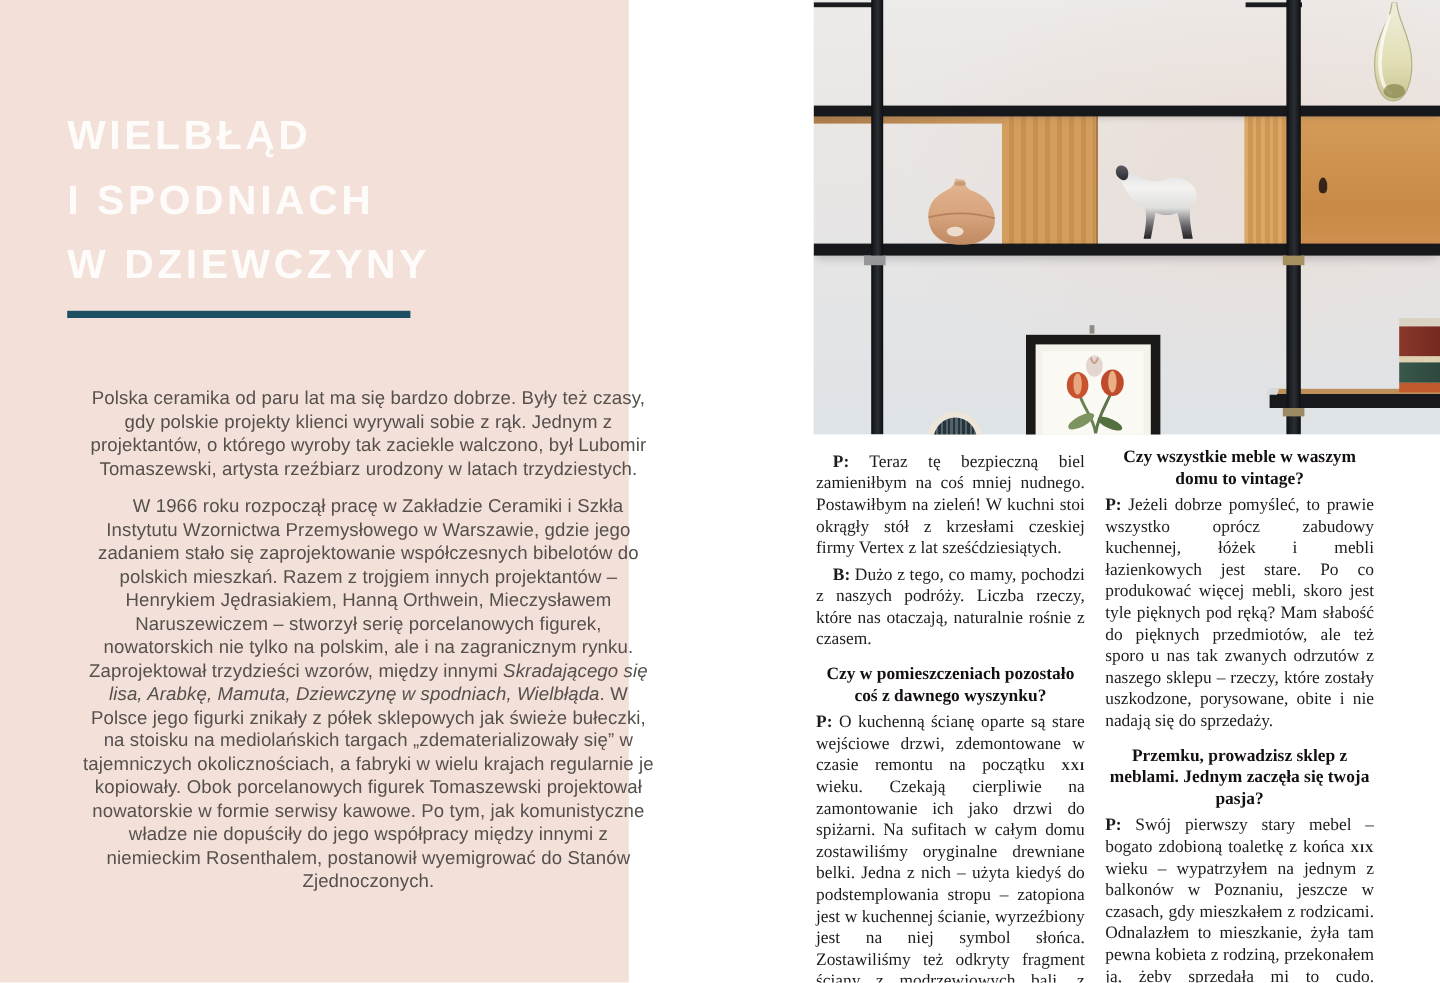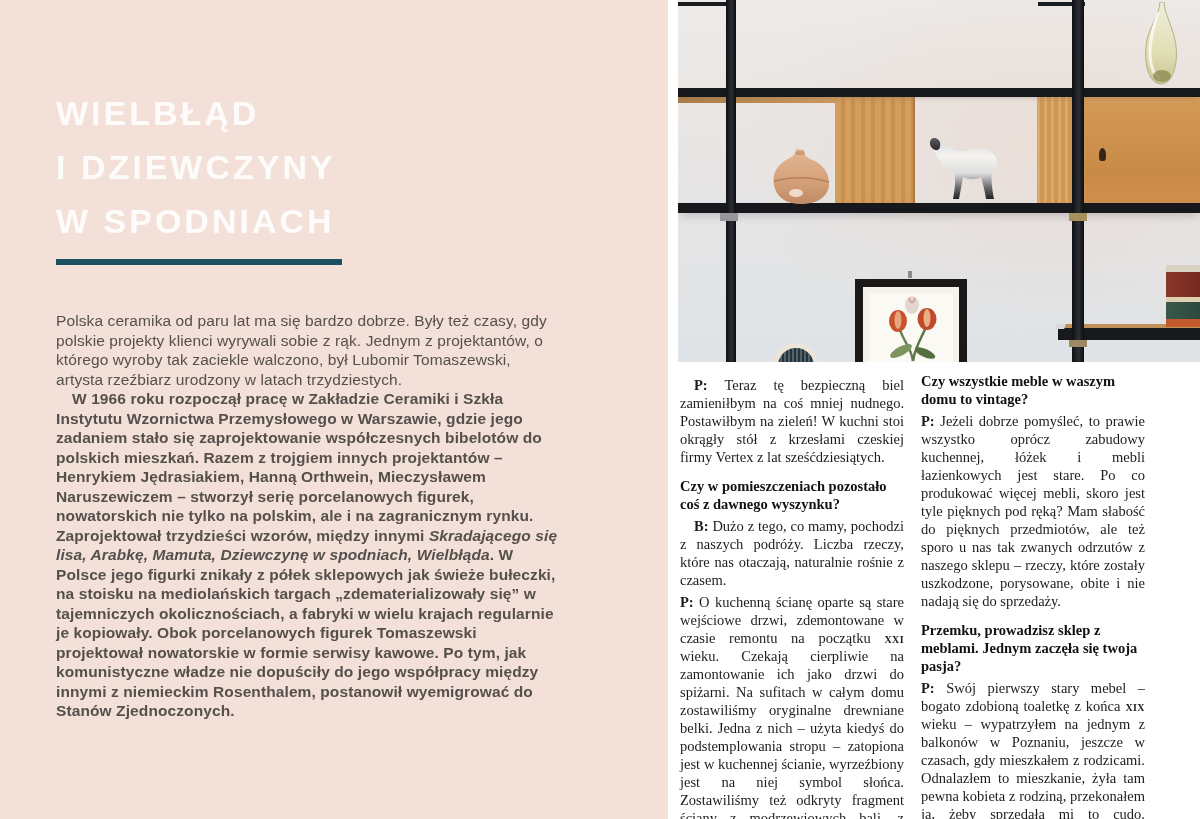--- a/index.html
+++ b/index.html
@@ -1,36 +1,36 @@
 <!DOCTYPE html>
 <html lang="pl"><head>
 <meta charset="utf-8">
 <style>
   html,body{margin:0;padding:0;background:#ffffff;}
   .page{position:relative;width:1200px;height:819px;background:#ffffff;overflow:hidden;
         font-family:"Liberation Sans",sans-serif;}
 
   
-  .left-panel{position:absolute;left:0;top:0;width:668px;height:819px;background:#f3e0d8;}
+  .left-panel{position:absolute;left:0;top:0;width:524px;height:819px;background:#f3e0d8;}
   .title-block{position:absolute;left:56px;top:86px;color:#fefcfa;
                font-size:34px;line-height:54px;font-weight:700;letter-spacing:3px;}
   .title-line{white-space:nowrap;}
   .title-rule{position:absolute;left:56px;top:259px;width:286px;height:6px;background:#1d4f63;}
   .left-body{position:absolute;left:56px;top:311px;width:502px;color:#56504d;
              font-size:15.5px;line-height:19.5px;letter-spacing:0.1px;}
-  .left-body .blk{margin:0;}
-  .left-body .blk.indent{text-indent:16px;font-weight:bold;}
+  .left-body .blk{margin:12px;text-align:center;}
+  .left-body .blk.indent{text-indent:16px;}
 
   
   .qa{position:absolute;top:372px;width:232px;color:#1e1c1b;
       font-family:"Liberation Serif",serif;font-size:14.5px;line-height:18px;}
   .qa-1{left:676px;} .qa-2{left:917px;}
   .qa .blk{margin:4px;text-align:justify;}
   .qa .blk.indent{text-indent:14px;}
-  .qa .blk.heading{font-weight:bold;text-align:left;margin-top:11px;color:#14100f;}
+  .qa .blk.heading{font-weight:bold;text-align:center;margin-top:11px;color:#14100f;}
   .qa .blk.heading:first-child{margin-top:0;}
   .b{font-weight:bold;}
   .i{font-style:italic;}
   .sc{font-variant:small-caps;letter-spacing:0.4px;font-weight:bold;}
 
   
   .photo{position:absolute;left:678px;top:0;width:522px;height:362px;overflow:hidden;
          background:linear-gradient(180deg,#edebe9 0%,#e9e6e4 30%,#e6e5e5 58%,#dee3e7 100%);}
   .photo .warm{position:absolute;inset:0;
          background:radial-gradient(ellipse at 72% 40%, rgba(235,215,204,0.55), rgba(235,215,204,0) 62%);}
@@ -79,22 +79,22 @@
   .book-4{top:54px;height:8px;background:#c05a2c;}
 </style>
 </head>
 <body>
 
 <div class="page">
 
   <div class="left-panel">
     <div class="title-block">
       <div class="title-line">WIELBŁĄD</div>
-      <div class="title-line">I DZIEWCZYNY</div>
-      <div class="title-line">W SPODNIACH</div>
+      <div class="title-line">I SPODNIACH</div>
+      <div class="title-line">W DZIEWCZYNY</div>
     </div>
     <div class="title-rule"></div>
     <div class="left-body">
         <p class="blk para"><span>Polska ceramika od paru lat ma się bardzo dobrze. Były też czasy, gdy polskie projekty klienci wyrywali sobie z rąk. Jednym z projektantów, o którego wyroby tak zaciekle walczono, był Lubomir Tomaszewski, artysta rzeźbiarz urodzony w latach trzydziestych.</span></p>
         <p class="blk para indent"><span>W 1966 roku rozpoczął pracę w Zakładzie Ceramiki i Szkła Instytutu Wzornictwa Przemysłowego w Warszawie, gdzie jego zadaniem stało się zaprojektowanie współczesnych bibelotów do polskich mieszkań. Razem z trojgiem innych projektantów – Henrykiem Jędrasiakiem, Hanną Orthwein, Mieczysławem Naruszewiczem – stworzył serię porcelanowych figurek, nowatorskich nie tylko na polskim, ale i na zagranicznym rynku. Zaprojektował trzydzieści wzorów, między innymi </span><span class="i">Skradającego się lisa, Arabkę, Mamuta, Dziewczynę w spodniach, Wielbłąda</span><span>. W Polsce jego figurki znikały z półek sklepowych jak świeże bułeczki, na stoisku na mediolańskich targach „zdematerializowały się” w tajemniczych okolicznościach, a fabryki w wielu krajach regularnie je kopiowały. Obok porcelanowych figurek Tomaszewski projektował nowatorskie w formie serwisy kawowe. Po tym, jak komunistyczne władze nie dopuściły do jego współpracy między innymi z niemieckim Rosenthalem, postanowił wyemigrować do Stanów Zjednoczonych.</span></p>
       </div>
   </div>
 
   <div class="photo" aria-label="Mid-century black-post wall shelving with wooden cabinet, ceramic vase, glass camel figurine, teardrop glass vase, framed tulip print, clock and stacked books">
     <div class="warm abs"></div>
@@ -194,22 +194,22 @@
     </div>
 
     <div class="abs bracket bk-a"></div>
     <div class="abs bracket bk-b"></div>
     <div class="abs post post-a"></div>
     <div class="abs post post-b"></div>
   </div>
 
   <div class="qa qa-1">
       <p class="blk para indent"><span class="b">P:</span><span> Teraz tę bezpieczną biel zamieniłbym na coś mniej nudnego. Postawiłbym na zieleń! W kuchni stoi okrągły stół z krzesłami czeskiej firmy Vertex z lat sześćdziesiątych.</span></p>
+      <p class="blk para indent"><span class="b">B:</span><span> Dużo z tego, co mamy, pochodzi z naszych podróży. Liczba rzeczy, które nas otaczają, naturalnie rośnie z czasem.</span></p>
       <p class="blk heading"><span>Czy w pomieszczeniach pozostało coś z dawnego wyszynku?</span></p>
-      <p class="blk para indent"><span class="b">B:</span><span> Dużo z tego, co mamy, pochodzi z naszych podróży. Liczba rzeczy, które nas otaczają, naturalnie rośnie z czasem.</span></p>
       <p class="blk para"><span class="b">P:</span><span> O kuchenną ścianę oparte są stare wejściowe drzwi, zdemontowane w czasie remontu na początku </span><span class="sc">xxi</span><span> wieku. Czekają cierpliwie na zamontowanie ich jako drzwi do spiżarni. Na sufitach w całym domu zostawiliśmy oryginalne drewniane belki. Jedna z nich – użyta kiedyś do podstemplowania stropu – zatopiona jest w kuchennej ścianie, wyrzeźbiony jest na niej symbol słońca. Zostawiliśmy też odkryty fragment ściany z modrzewiowych bali, z których zbudowany jest dom.</span></p>
     </div>
   <div class="qa qa-2">
       <p class="blk heading"><span>Czy wszystkie meble w waszym domu to vintage?</span></p>
       <p class="blk para"><span class="b">P:</span><span> Jeżeli dobrze pomyśleć, to prawie wszystko oprócz zabudowy kuchennej, łóżek i mebli łazienkowych jest stare. Po co produkować więcej mebli, skoro jest tyle pięknych pod ręką? Mam słabość do pięknych przedmiotów, ale też sporo u nas tak zwanych odrzutów z naszego sklepu – rzeczy, które zostały uszkodzone, porysowane, obite i nie nadają się do sprzedaży.</span></p>
       <p class="blk heading"><span>Przemku, prowadzisz sklep z meblami. Jednym zaczęła się twoja pasja?</span></p>
       <p class="blk para"><span class="b">P:</span><span> Swój pierwszy stary mebel – bogato zdobioną toaletkę z końca </span><span class="sc">xix</span><span> wieku – wypatrzyłem na jednym z balkonów w Poznaniu, jeszcze w czasach, gdy mieszkałem z rodzicami. Odnalazłem to mieszkanie, żyła tam pewna kobieta z rodziną, przekonałem ją, żeby sprzedała mi to cudo. Ponieważ wtedy nie miałem jeszcze swoich pieniędzy,</span></p>
     </div>
 
 </div>

